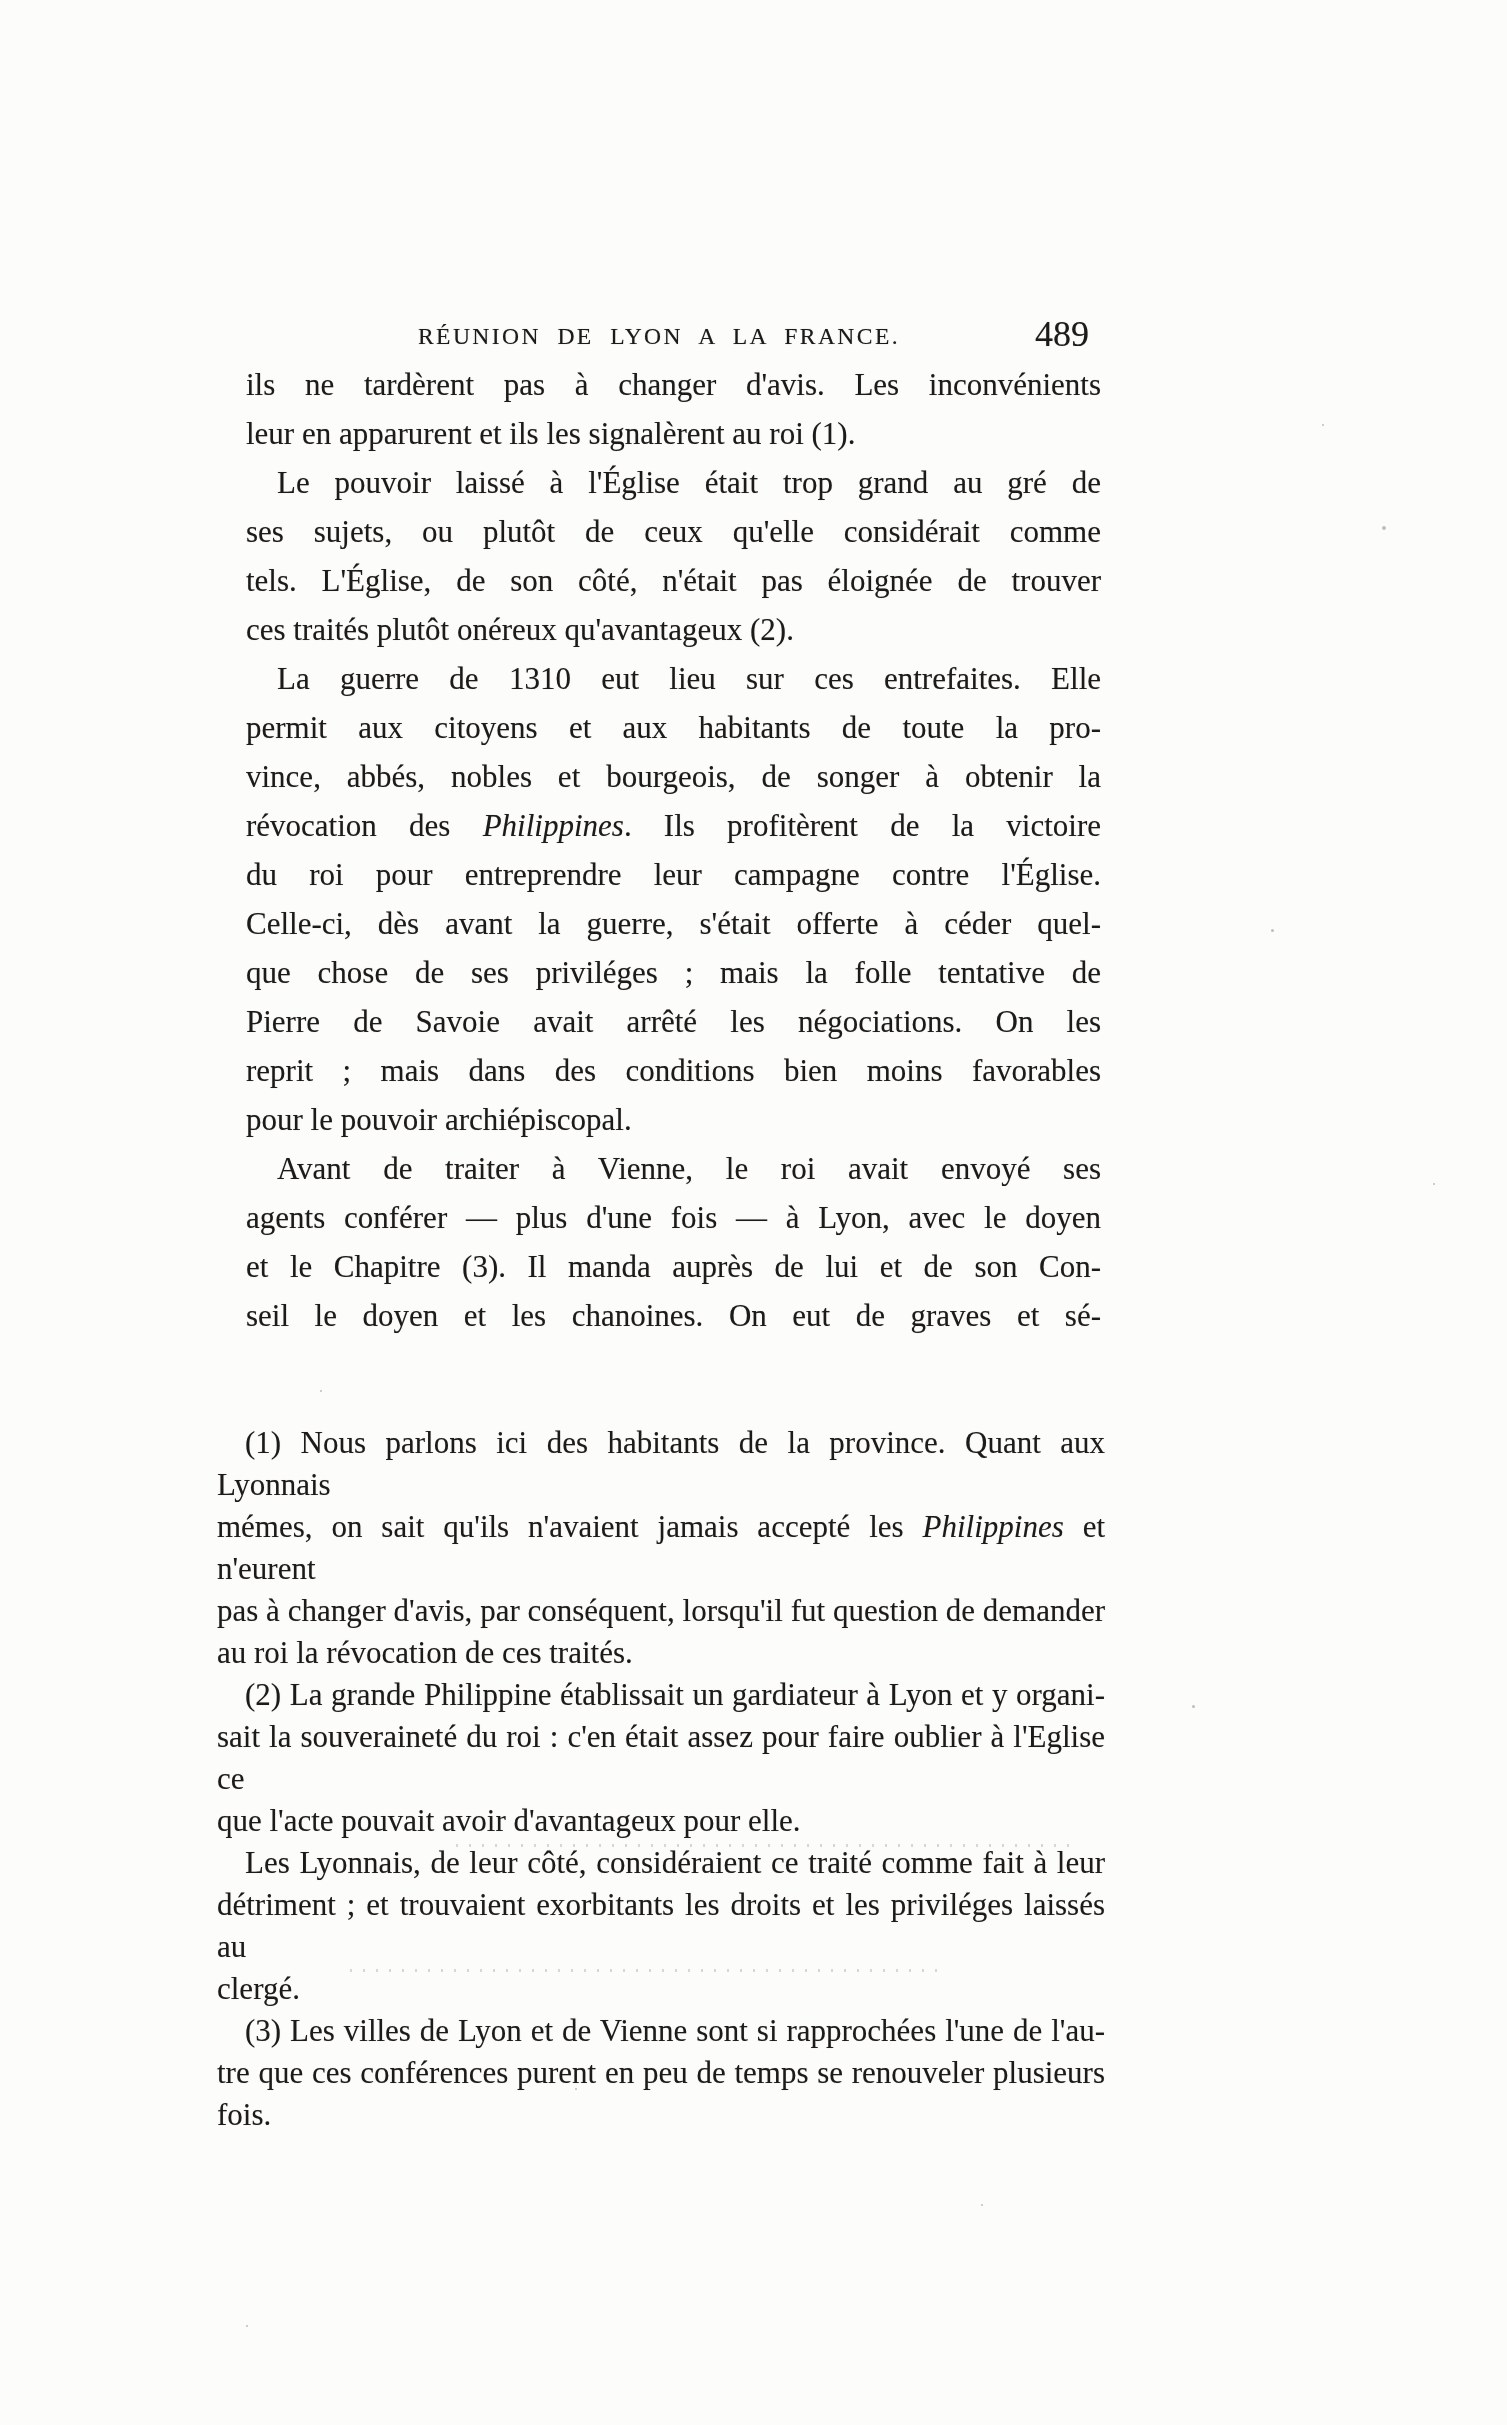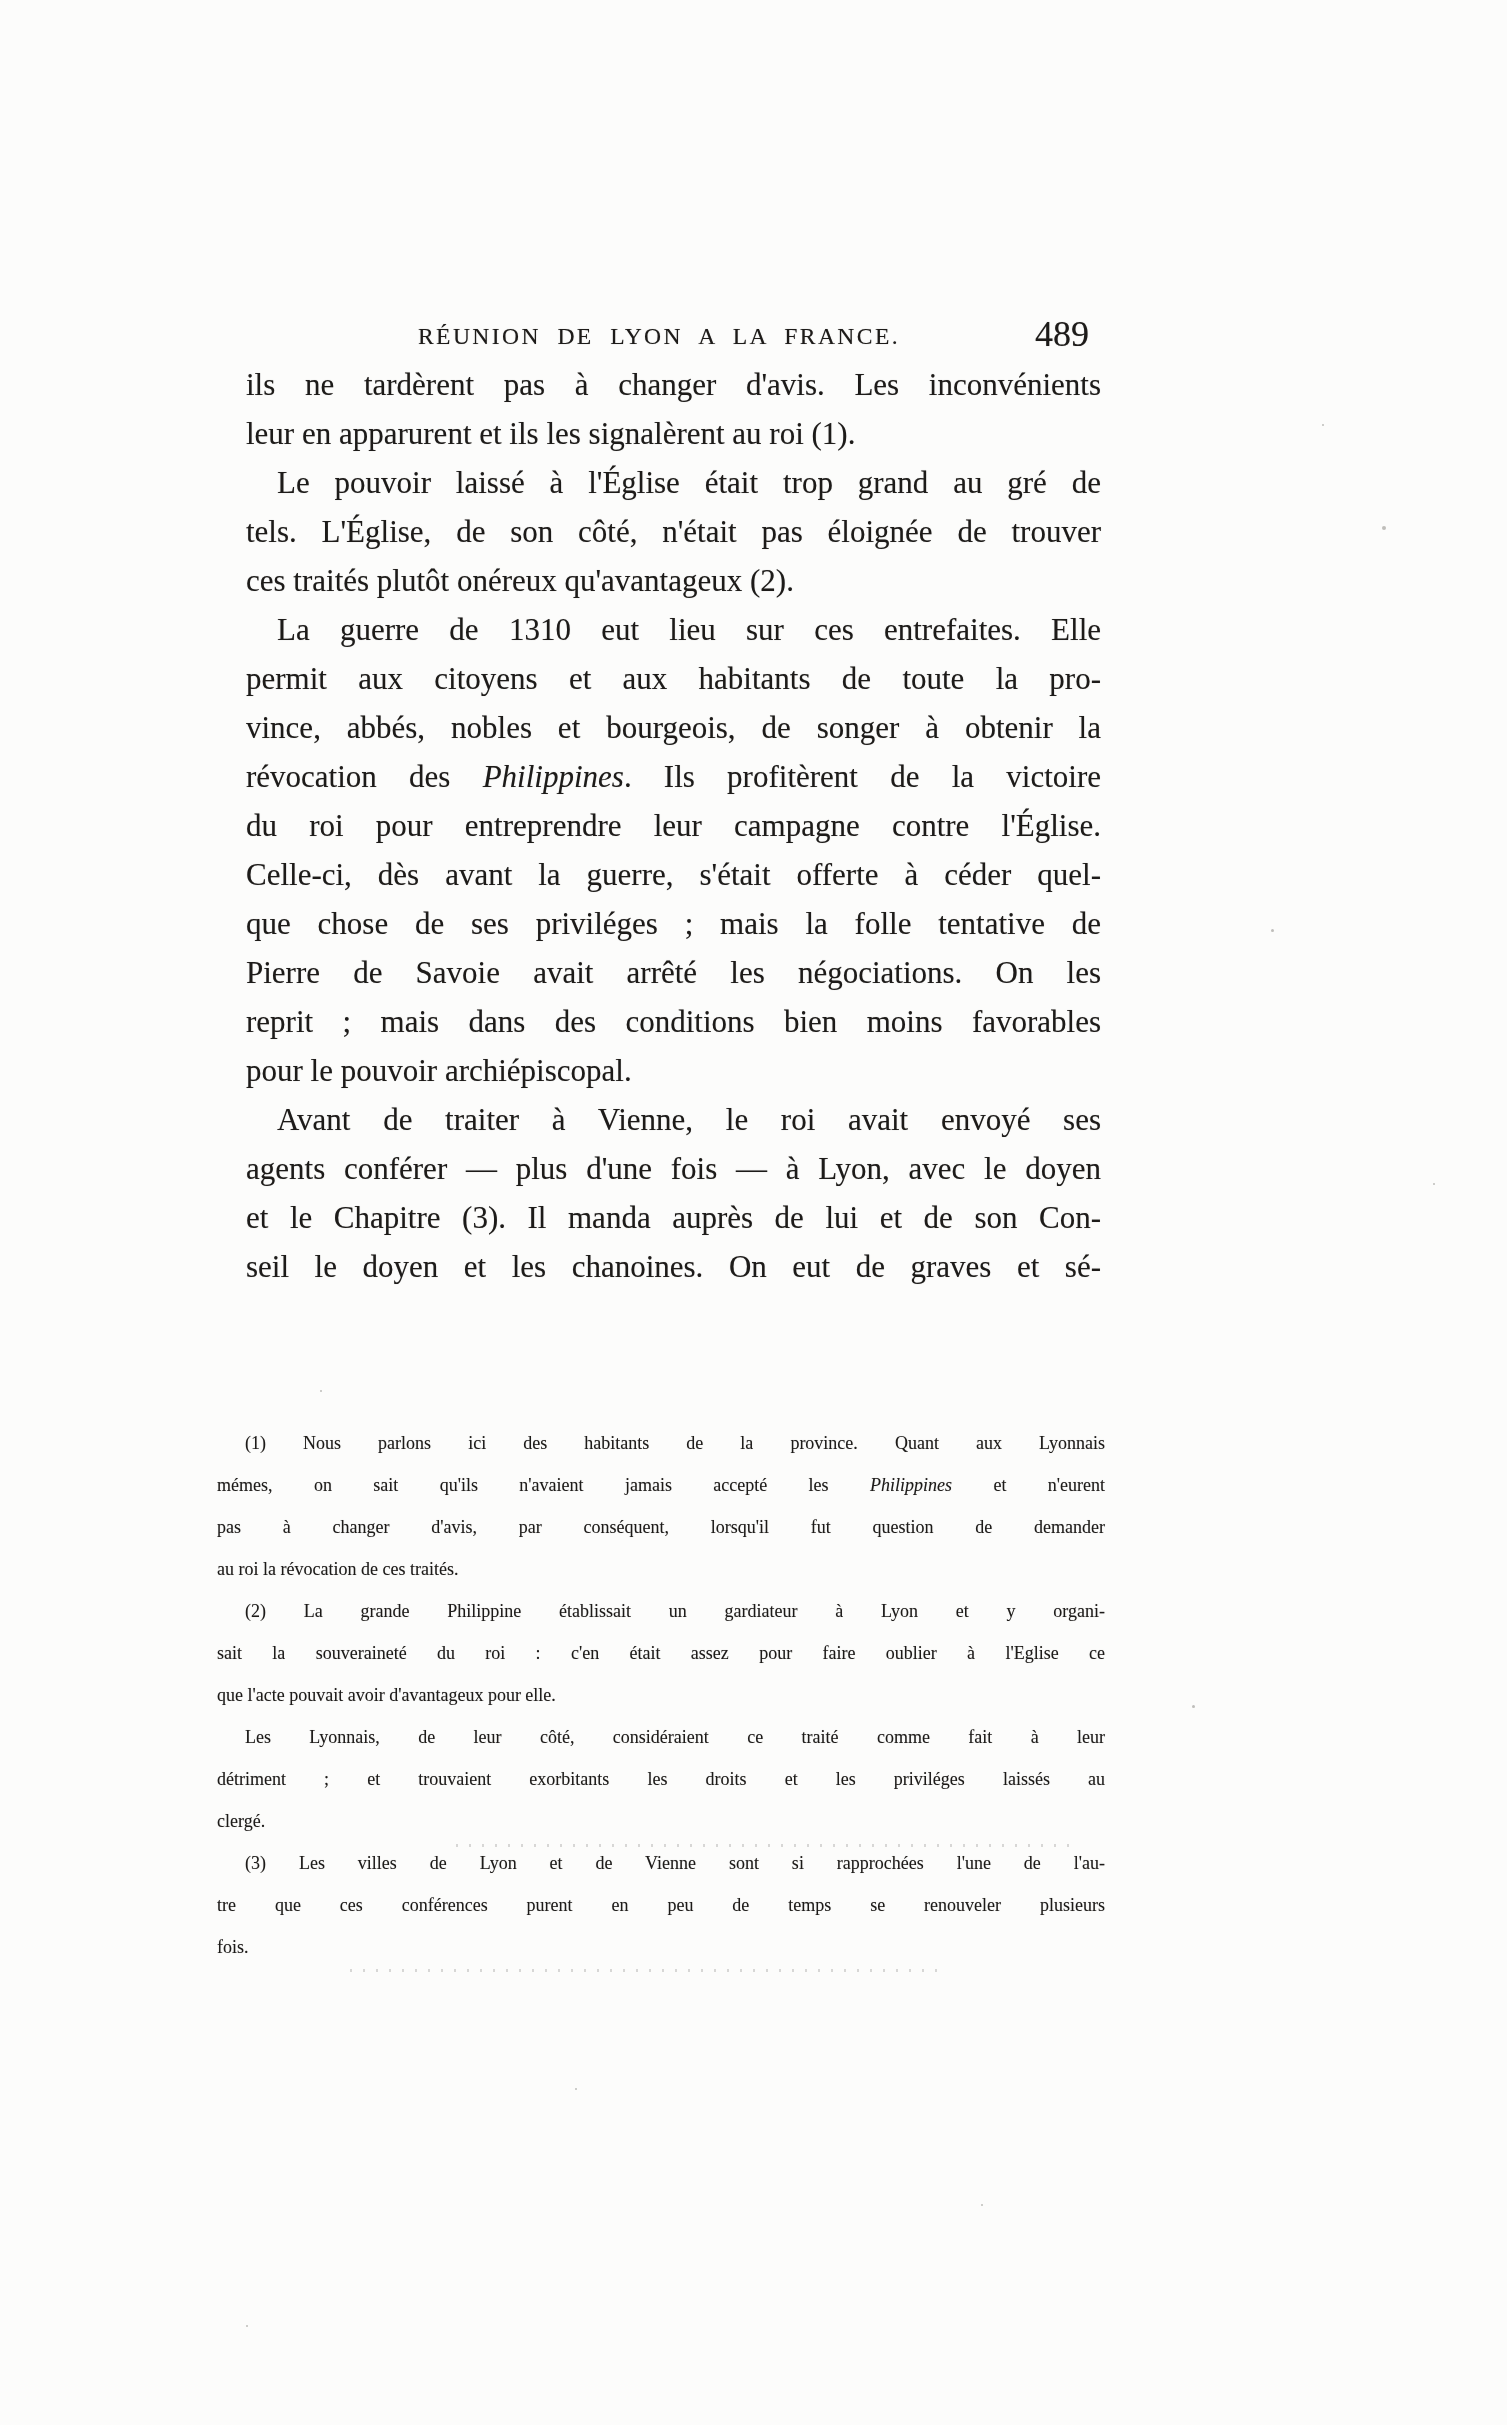--- a/index.html
+++ b/index.html
@@ -54,21 +54,21 @@
     margin-left: 29px;
   }
   
   .footnotes {
     position: absolute;
     left: 217px;
     top: 1422px;
     width: 888px;
   }
   .footnotes .ln {
-    font-size: 18px;
+    font-size: 31px;
     line-height: 42px;
     text-shadow: 0 0 0.8px rgba(20,18,16,0.3);
   }
   
   .ln.j    { text-align: justify; text-align-last: justify; }
   .ln.e    { text-align: left; }
   .ln.ind  { text-indent: 31px; }
   .footnotes .ln.ind { text-indent: 28px; }
   .it { font-style: italic; }
   
@@ -93,20 +93,21 @@
 
   <div class="header-row">
     <div class="running-head">RÉUNION DE LYON A LA FRANCE.</div>
     <div class="page-number">489</div>
   </div>
 
   <div class="body-text">
     <div class="ln j">ils ne tardèrent pas à changer d'avis. Les inconvénients</div>
     <div class="ln e">leur en apparurent et ils les signalèrent au roi (1).</div>
     <div class="ln j ind">Le pouvoir laissé à l'Église était trop grand au gré de</div>
+    <div class="ln j">ses sujets, ou plutôt de ceux qu'elle considérait comme</div>
     <div class="ln j">tels. L'Église, de son côté, n'était pas éloignée de trouver</div>
     <div class="ln e">ces traités plutôt onéreux qu'avantageux (2).</div>
     <div class="ln j ind">La guerre de 1310 eut lieu sur ces entrefaites. Elle</div>
     <div class="ln j">permit aux citoyens et aux habitants de toute la pro-</div>
     <div class="ln j">vince, abbés, nobles et bourgeois, de songer à obtenir la</div>
     <div class="ln j"><span>révocation des </span><span class="it">Philippines</span><span>. Ils profitèrent de la victoire</span></div>
     <div class="ln j">du roi pour entreprendre leur campagne contre l'Église.</div>
     <div class="ln j">Celle-ci, dès avant la guerre, s'était offerte à céder quel-</div>
     <div class="ln j">que chose de ses priviléges ; mais la folle tentative de</div>
     <div class="ln j">Pierre de Savoie avait arrêté les négociations. On les</div>

